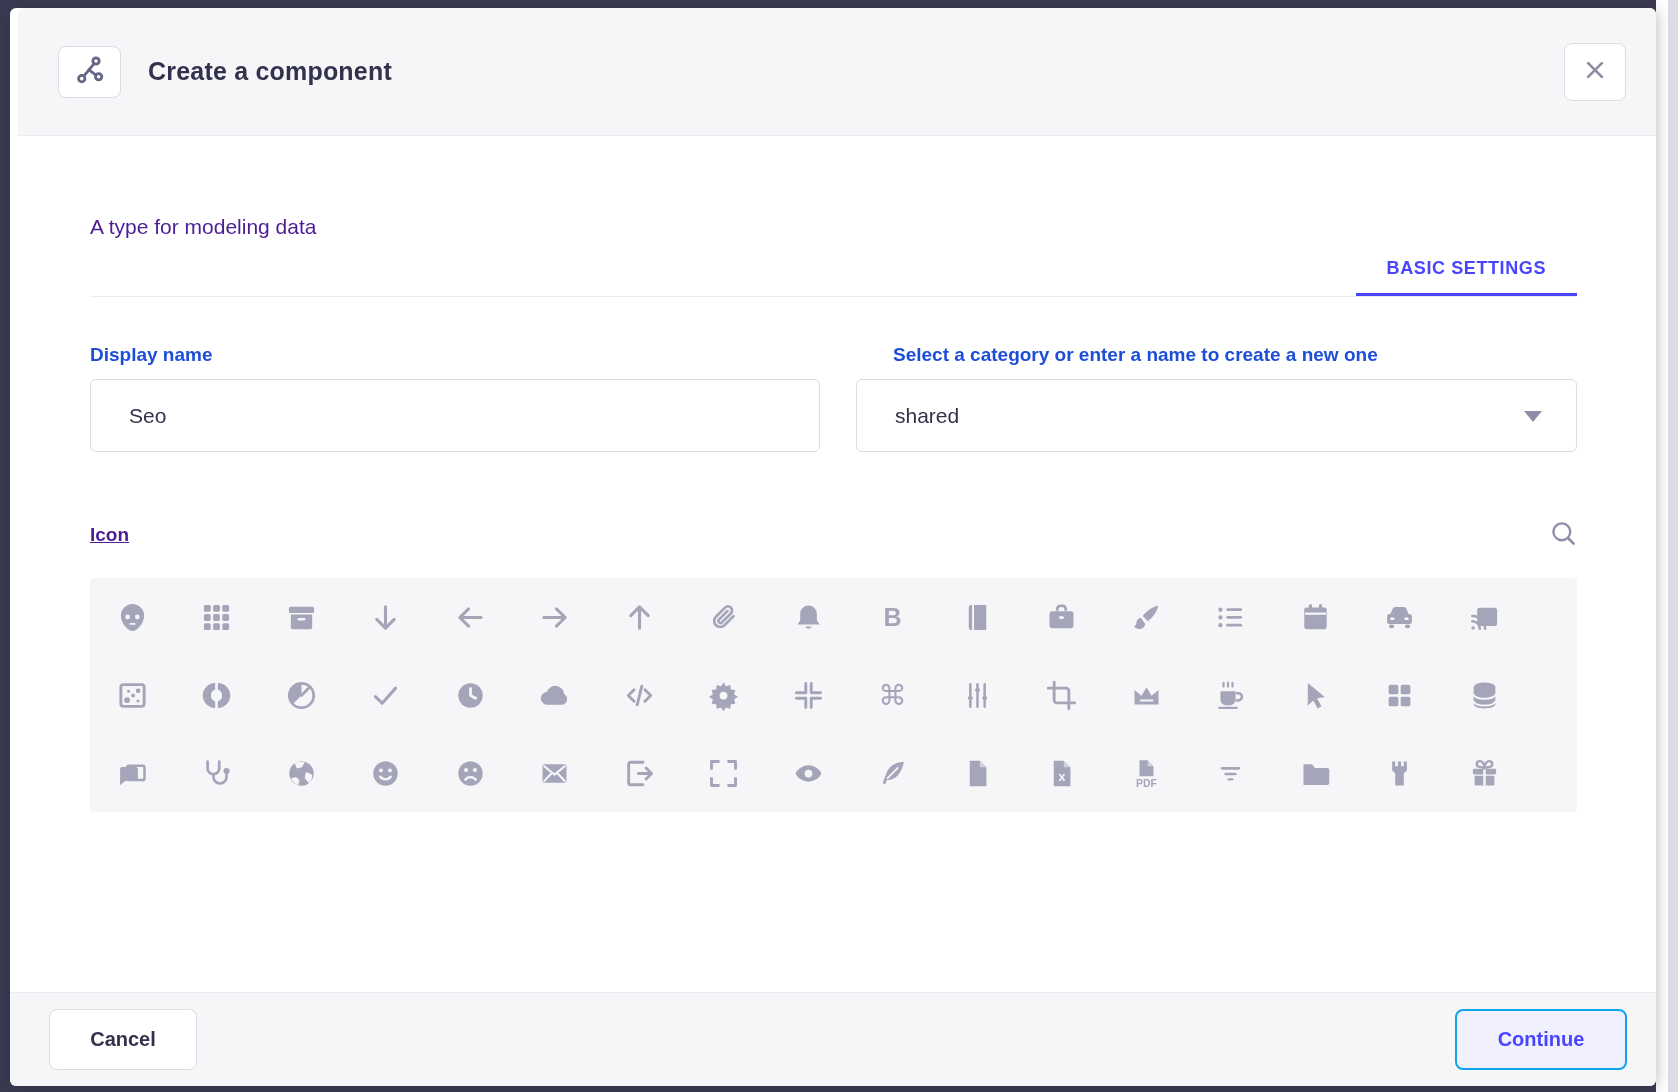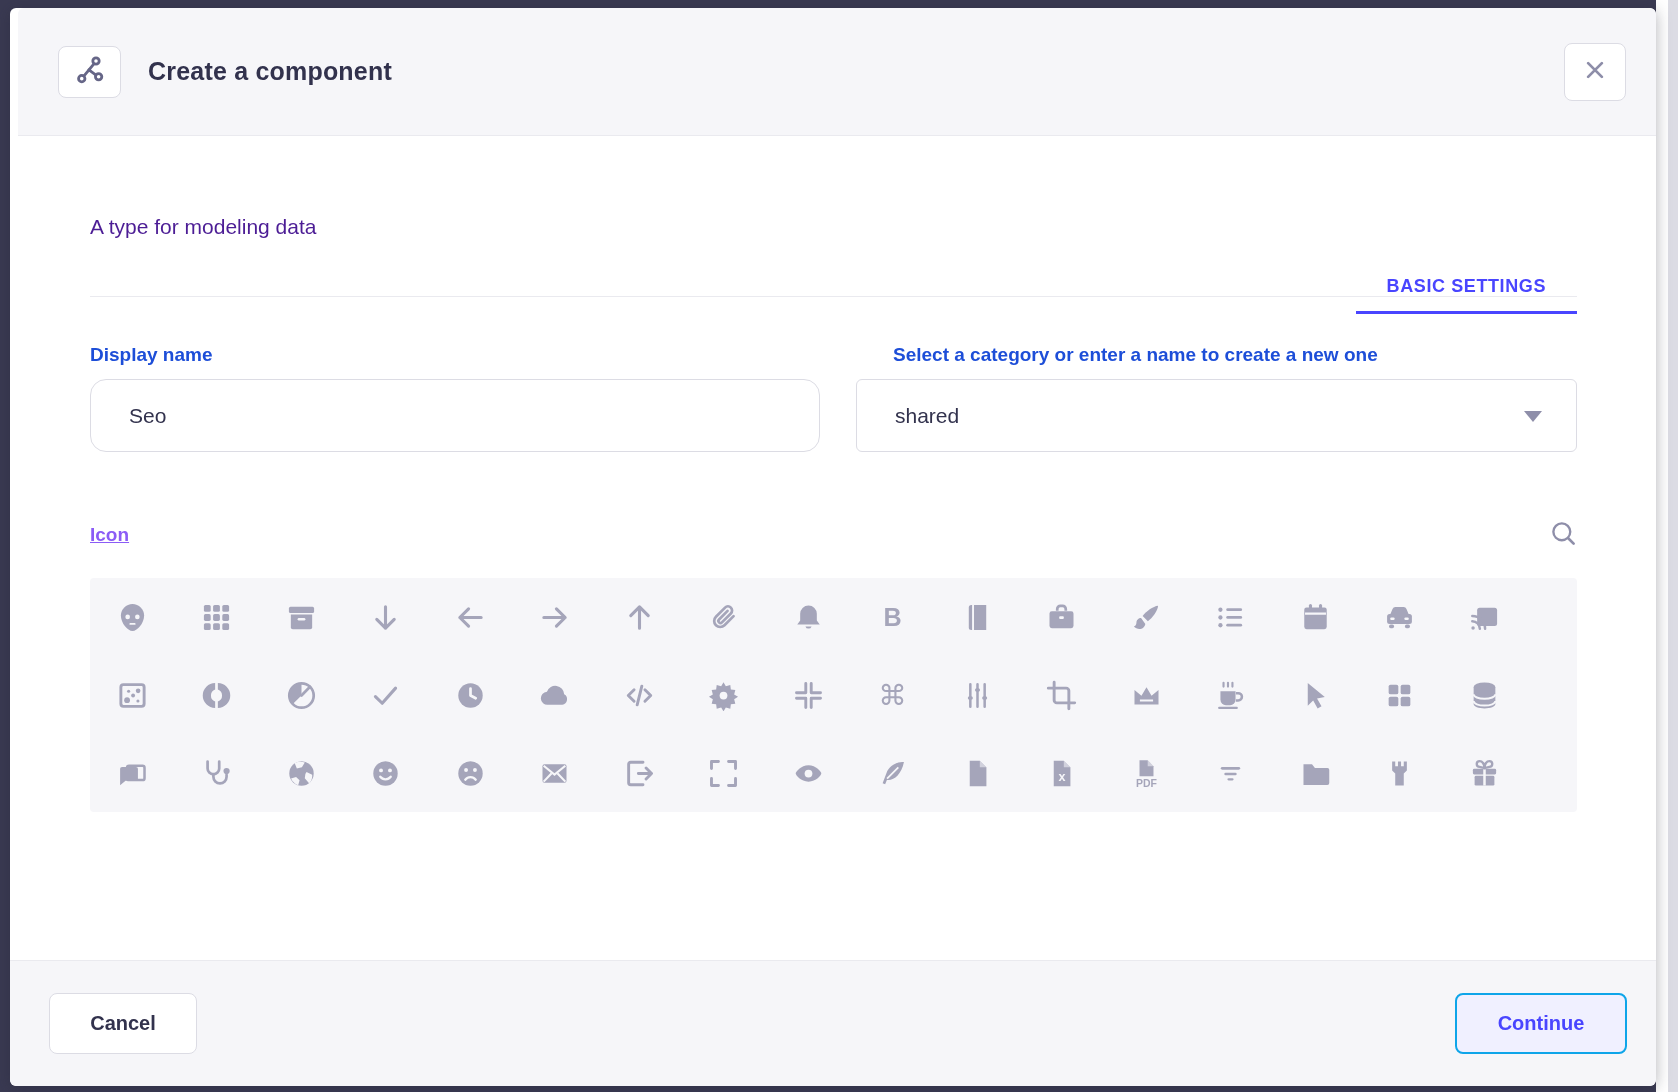--- a/index.html
+++ b/index.html
@@ -32,68 +32,68 @@
   .close-btn{
     margin-left:auto;width:60px;height:56px;border:1px solid #dcdce4;border-radius:8px;
     background:#ffffff;display:flex;align-items:center;justify-content:center;cursor:pointer;
   }
   
   .modal-body{position:absolute;top:129px;left:0;right:0;bottom:126px;background:#fff;}
   .section-heading{position:absolute;left:80px;top:76px;}
   .section-title{font-size:30px;font-weight:700;color:#32324d;line-height:38px;}
   .section-subtitle{font-size:21px;color:#4c1d95;margin-top:2px;}
   .tabs-divider{position:absolute;left:80px;right:79px;top:159px;height:1px;background:#eaeaef;}
-  .tabs{position:absolute;right:79px;top:121px;height:56px;display:flex;align-items:stretch;}
+  .tabs{position:absolute;right:79px;top:103px;height:56px;display:flex;align-items:stretch;}
   .tab{
     display:flex;align-items:center;justify-content:center;
     padding:0 31px;font-size:18px;font-weight:700;letter-spacing:.6px;
     color:#aeaec2;cursor:pointer;white-space:nowrap;
   }
   .tab.active{color:#4945ff;box-shadow:inset 0 -3px 0 #4945ff;}
   
   .form-label{position:absolute;font-size:19px;font-weight:700;color:#1d4ed8;}
   .label-left{left:80px;top:207px;}
   .label-right{left:846px;top:207px;margin-left:37px;}
   .text-input{
     position:absolute;left:80px;top:242px;width:730px;height:73px;box-sizing:border-box;
-    border:1px solid #dcdce4;border-radius:16px;background:#fff;
+    border:1px solid #dcdce4;border-radius:6px;background:#fff;
     font-family:"Liberation Sans",sans-serif;font-size:21px;color:#32324d;
     padding:0 8px 0 38px;outline:none;
   }
   .select{
     position:absolute;left:846px;top:242px;width:721px;height:73px;box-sizing:border-box;
     border:1px solid #dcdce4;border-radius:6px;background:#fff;
     display:flex;align-items:center;padding:0 76px 0 38px;cursor:pointer;
   }
   .select-value{font-size:21px;color:#32324d;}
   .select-caret{
     position:absolute;right:34px;top:31px;width:0;height:0;
     border-left:9px solid transparent;border-right:9px solid transparent;
     border-top:11px solid #8e8ea9;
   }
   
   .icon-picker-header{
     position:absolute;left:80px;right:79px;top:378px;height:40px;
     display:flex;align-items:center;justify-content:space-between;
   }
-  .icon-picker-label{font-size:19px;font-weight:700;color:#8b5cf6;text-decoration:underline;}
+  .icon-picker-label{font-size:19px;font-weight:700;color:#4c1d95;text-decoration:underline;}
   .icon-search-btn{background:none;border:none;padding:0;cursor:pointer;display:flex;}
   .icon-panel{
     position:absolute;left:80px;top:441px;width:1487px;height:234px;
     background:#f6f6f9;border-radius:4px;overflow:hidden;
   }
   .icon-grid{
     display:grid;grid-template-columns:repeat(17,84.5px);grid-auto-rows:78px;
     align-items:center;justify-items:center;
   }
   .icell{width:44px;height:44px;display:flex;align-items:center;justify-content:center;
     color:#a5a5ba;cursor:pointer;border-radius:4px;}
   
   .modal-footer{
-    position:absolute;left:0;right:0;bottom:0;height:126px;background:#f6f6f9;
+    position:absolute;left:0;right:0;bottom:0;height:94px;background:#f6f6f9;
     border-top:1px solid #eaeaef;border-radius:0 0 6px 6px;
     display:flex;align-items:center;justify-content:space-between;
     padding:0 29px 0 39px;box-sizing:border-box;
   }
   .btn{height:61px;border-radius:8px;font-family:"Liberation Sans",sans-serif;
     font-size:20px;font-weight:700;cursor:pointer;box-sizing:border-box;}
   .btn-cancel{width:148px;background:#ffffff;border:1px solid #dcdce4;color:#32324d;}
   .btn-continue{width:172px;background:#f0f0ff;border:2px solid #0ea5e9;color:#4945ff;}
 </style>
 </head>

